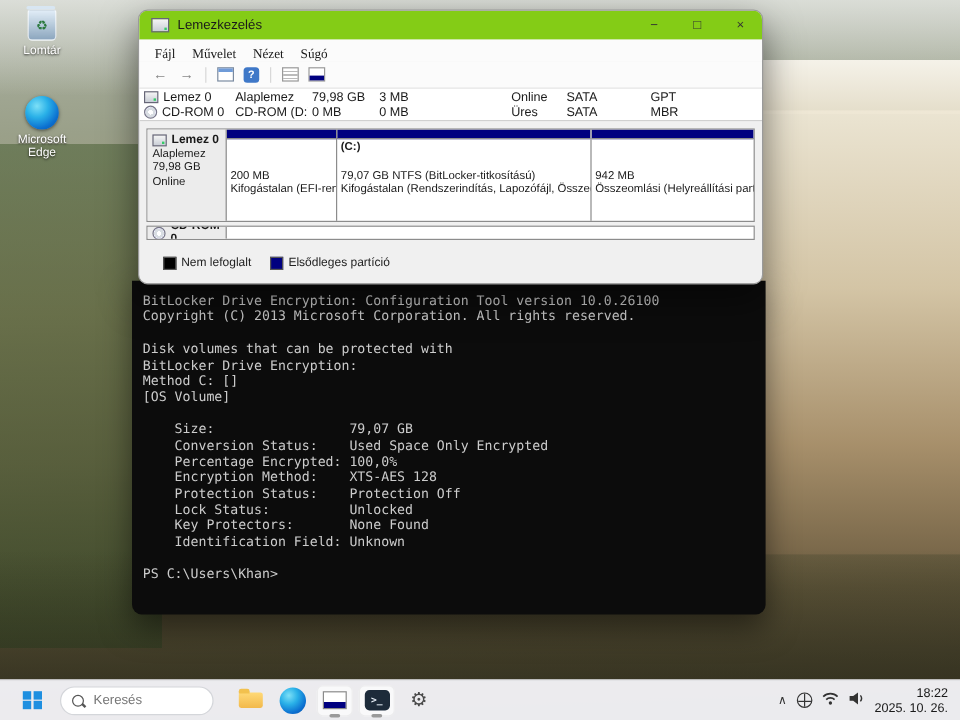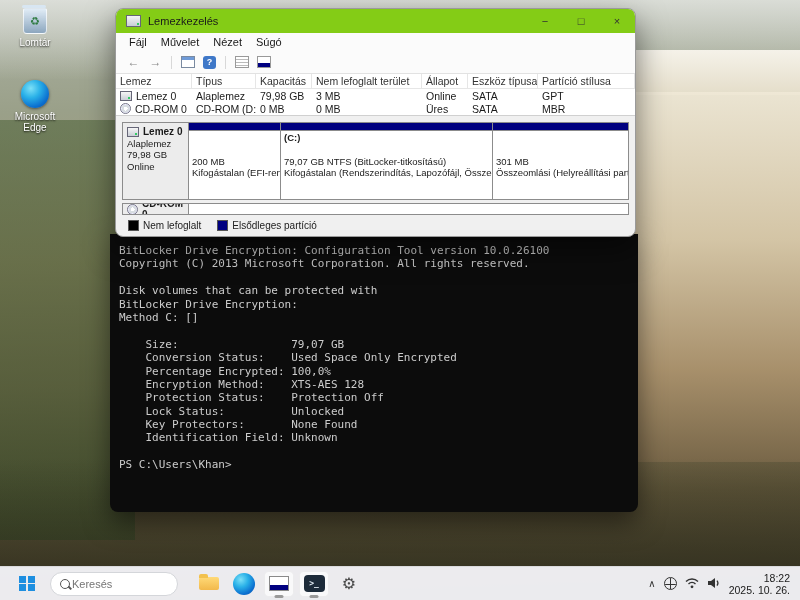--- a/index.html
+++ b/index.html
@@ -41,21 +41,21 @@
   
   .dm{position:absolute;left:115px;top:8px;width:521px;height:229px;background:#f0f0f0;
     border:1px solid #9a9a9a;border-radius:8px;box-shadow:0 12px 30px rgba(0,0,0,.5);
     z-index:10;overflow:hidden;font-size:11px;color:#1a1a1a;box-sizing:border-box;}
   .dm-titlebar{height:24px;display:flex;align-items:center;background:#84cc16;padding-left:10px;}
   .dm-title-icon{width:13px;height:10px;border:1px solid #667;background:linear-gradient(#f5f5f5,#c9ced6);position:relative;flex:none;}
   .dm-title-icon::after{content:"";position:absolute;right:1px;bottom:1px;width:2px;height:2px;background:#3c6;}
   .dm-title-text{margin-left:7px;font-size:11px;color:#1a1a1a;}
   .dm-controls{margin-left:auto;display:flex;height:100%;}
   .dm-ctl{width:36px;display:flex;align-items:center;justify-content:center;font-size:11px;color:#333;}
-  .dm-menubar{height:18px;display:flex;align-items:center;background:#fbfbfb;padding-left:6px;}
+  .dm-menubar{height:18px;display:flex;align-items:flex-end;background:#fbfbfb;padding-left:6px;font-family:Liberation Serif, serif;}
   .dm-menu{padding:0 7px;font-size:11px;color:#1a1a1a;}
   .dm-toolbar{height:22px;display:flex;align-items:center;background:#fbfbfb;border-bottom:1px solid #e2e2e2;padding-left:8px;gap:3px;}
   .tbtn{width:19px;height:18px;display:flex;align-items:center;justify-content:center;color:#888;font-size:12px;}
   .tsep{width:1px;height:13px;background:#d8d8d8;margin:0 3px;}
   .ic-window{width:12px;height:10px;border:1px solid #7a8aa0;background:#fff;position:relative;}
   .ic-window::before{content:"";position:absolute;top:0;left:0;right:0;height:3px;background:#6f9bd8;}
   .ic-help{width:13px;height:13px;border-radius:3px;background:#3f78c8;color:#fff;font-size:9px;font-weight:bold;display:flex;align-items:center;justify-content:center;}
   .ic-list{width:12px;height:10px;border:1px solid #999;background:repeating-linear-gradient(180deg,#fff 0 2px,#bbb 2px 3px);}
   .ic-graph{width:12px;height:10px;border:1px solid #999;background:#fff;position:relative;}
   .ic-graph::after{content:"";position:absolute;left:0;right:0;bottom:0;height:4px;background:#000080;}
@@ -77,33 +77,33 @@
   .gparts{flex:1;display:flex;min-width:0;}
   .gpart{border-right:1px solid #8c8c8c;display:flex;flex-direction:column;overflow:hidden;box-sizing:border-box;}
   .gpart:last-child{border-right:none;}
   .gp1{width:92px;flex:none;}.gp2{width:212px;flex:none;}.gp3{flex:1;}
   .pbar{height:7px;background:#000080;border-bottom:1px solid #8c8c8c;flex:none;}
   .pbody{padding:1px 3px;font-size:9.5px;line-height:11px;white-space:nowrap;}
   .ptitle{height:11px;font-weight:bold;}
   .pgap{height:13px;}
   .grow.cdrow{margin-top:3px;height:12px;overflow:hidden;}
   .cdleft{width:66px;background:#ececec;border-right:1px solid #8c8c8c;padding:1px 4px;font-size:10px;font-weight:bold;display:flex;align-items:center;flex:none;box-sizing:border-box;}
-  .dm-legend{margin-top:2px;height:16px;display:flex;align-items:center;gap:16px;padding-left:12px;font-size:10px;color:#222;}
+  .dm-legend{margin-top:11px;height:16px;display:flex;align-items:center;gap:16px;padding-left:20px;font-size:10px;color:#222;}
   .lg-item{display:flex;align-items:center;gap:4px;}
   .lg-sq{width:9px;height:9px;border:1px solid #555;flex:none;}
   .lg-black{background:#000000;}
   .lg-navy{background:#000080;}
 
   
   .taskbar{position:absolute;left:0;right:0;bottom:0;height:33px;background:rgba(242,243,247,.96);
     border-top:1px solid rgba(0,0,0,.07);display:flex;align-items:center;z-index:20;}
   .tb-left{display:flex;align-items:center;gap:8px;padding-left:12px;}
   .winlogo{display:grid;grid-template-columns:7px 7px;grid-template-rows:7px 7px;gap:1.5px;}
   .winlogo span{background:#1e8fe0;}
-  .search-pill{display:flex;align-items:center;width:128px;height:24px;border-radius:12px;
+  .search-pill{display:flex;align-items:center;gap:6px;width:128px;height:24px;border-radius:12px;
     background:#ffffff;border:1px solid #d4d6da;padding-left:9px;box-sizing:border-box;}
   .mag{width:8px;height:8px;border:1.5px solid #555;border-radius:50%;position:relative;flex:none;}
   .mag::after{content:"";position:absolute;left:7px;top:7px;width:4px;height:1.5px;background:#555;transform:rotate(45deg);}
   .search-input{border:none;background:transparent;outline:none;font-size:11px;color:#333;width:85px;font-family:"Liberation Sans",sans-serif;}
   .tb-icons{display:flex;align-items:center;gap:5px;margin-left:16px;}
   .tb-app{width:30px;height:26px;border-radius:5px;display:flex;align-items:center;justify-content:center;position:relative;}
   .tb-app.active{background:rgba(255,255,255,.7);box-shadow:inset 0 0 0 1px rgba(0,0,0,.05);}
   .tb-app.active::after{content:"";position:absolute;bottom:-1px;left:50%;transform:translateX(-50%);width:9px;height:3px;border-radius:2px;background:#9a9a9a;}
   .folder{position:relative;width:20px;height:13px;background:linear-gradient(#ffd977,#f2b94b);border-radius:2px;}
   .folder::before{content:"";position:absolute;top:-3px;left:0;width:9px;height:4px;background:#f2c14e;border-radius:2px 2px 0 0;}
@@ -140,20 +140,21 @@
     <div class="dicon-label">Microsoft Edge</div>
   </div>
 
   <div class="console">
     <div class="cline">BitLocker Drive Encryption: Configuration Tool version 10.0.26100</div>
     <div class="cline">Copyright (C) 2013 Microsoft Corporation. All rights reserved.</div>
     <div class="cline"></div>
     <div class="cline">Disk volumes that can be protected with</div>
     <div class="cline">BitLocker Drive Encryption:</div>
     <div class="cline">Method C: []</div>
+    <div class="cline">[OS Volume]</div>
     <div class="cline"></div>
     <div class="cline">    Size:                 79,07 GB</div>
     <div class="cline">    Conversion Status:    Used Space Only Encrypted</div>
     <div class="cline">    Percentage Encrypted: 100,0%</div>
     <div class="cline">    Encryption Method:    XTS-AES 128</div>
     <div class="cline">    Protection Status:    Protection Off</div>
     <div class="cline">    Lock Status:          Unlocked</div>
     <div class="cline">    Key Protectors:       None Found</div>
     <div class="cline">    Identification Field: Unknown</div>
     <div class="cline"></div>
@@ -189,29 +190,20 @@
       <span class="tsep"></span>
       <span class="tbtn">
           <span class="ic-list"></span>
         </span>
       <span class="tbtn">
           <span class="ic-graph"></span>
         </span>
     </div>
 
     <div class="dm-table">
-      <div class="trow hdr">
-        <div class="cell c1">Lemez</div>
-        <div class="cell c2">Típus</div>
-        <div class="cell c3">Kapacitás</div>
-        <div class="cell c4">Nem lefoglalt terület</div>
-        <div class="cell c5">Állapot</div>
-        <div class="cell c6">Eszköz típusa</div>
-        <div class="cell c7">Partíció stílusa</div>
-      </div>
       <div class="trow">
         <div class="cell c1">
             <span class="mini-drive"></span>
             <span>Lemez 0</span>
           </div>
         <div class="cell c2">Alaplemez</div>
         <div class="cell c3">79,98 GB</div>
         <div class="cell c4">3 MB</div>
         <div class="cell c5">Online</div>
         <div class="cell c6">SATA</div>
@@ -258,21 +250,21 @@
             <div class="pgap"></div>
             <div>79,07 GB NTFS (BitLocker-titkosítású)</div>
             <div>Kifogástalan (Rendszerindítás, Lapozófájl, Összeomlási</div>
           </div>
         </div>
         <div class="gpart gp3">
           <div class="pbar"></div>
           <div class="pbody">
             <div class="ptitle"></div>
             <div class="pgap"></div>
-            <div>301 MB</div>
+            <div>942 MB</div>
             <div>Összeomlási (Helyreállítási part</div>
           </div>
         </div>
       </div>
     </div>
 
     <div class="grow cdrow">
       <div class="cdleft">
           <span class="mini-cd"></span>
           <span>CD-ROM 0</span>

